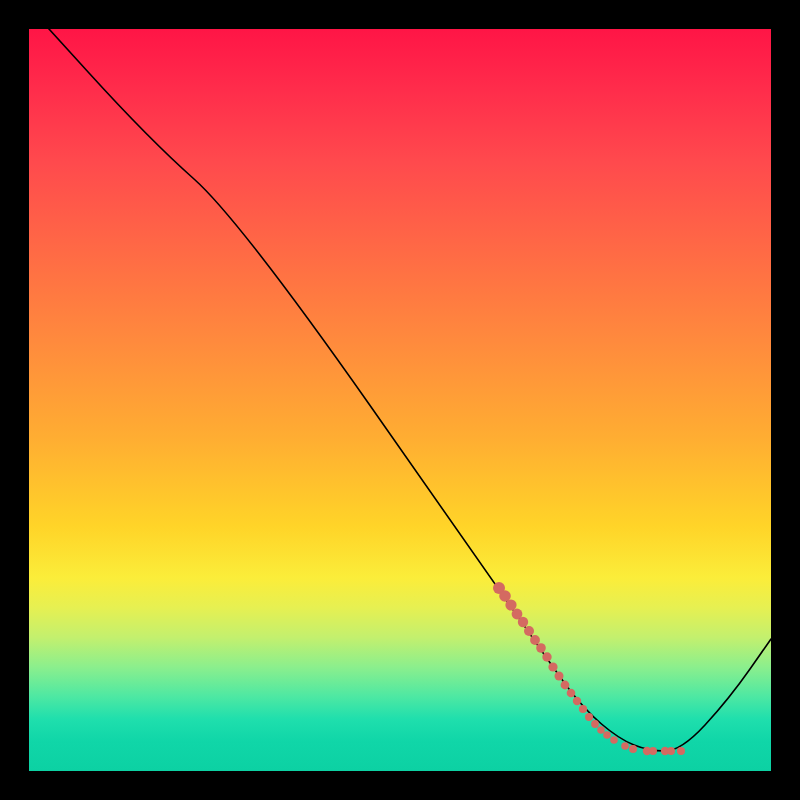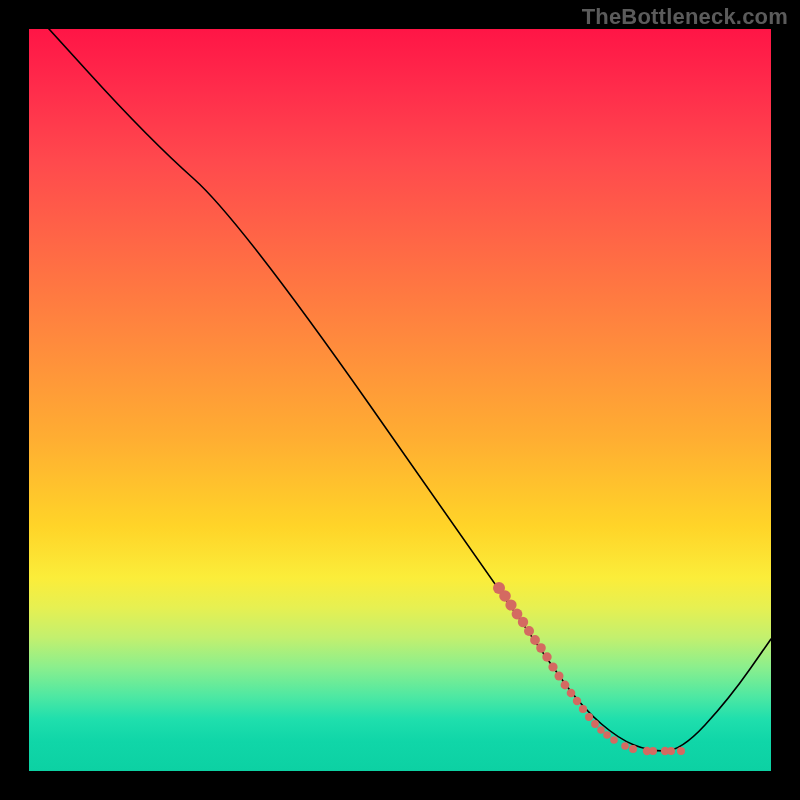--- a/index.html
+++ b/index.html
@@ -97,14 +97,13 @@
           <circle cx="604" cy="720" r="4" fill="#d46a61"></circle>
           <circle cx="618" cy="722" r="4.2" fill="#d46a61"></circle>
           <circle cx="624" cy="722" r="4" fill="#d46a61"></circle>
           <circle cx="636" cy="722" r="4.2" fill="#d46a61"></circle>
           <circle cx="642" cy="722" r="4" fill="#d46a61"></circle>
           <circle cx="652" cy="722" r="4" fill="#d46a61"></circle>
         </g>
     </svg>
   </div>
 
-  <div class="watermark">TheBottleneck.com</div>
 </div>
 
 </body></html>

